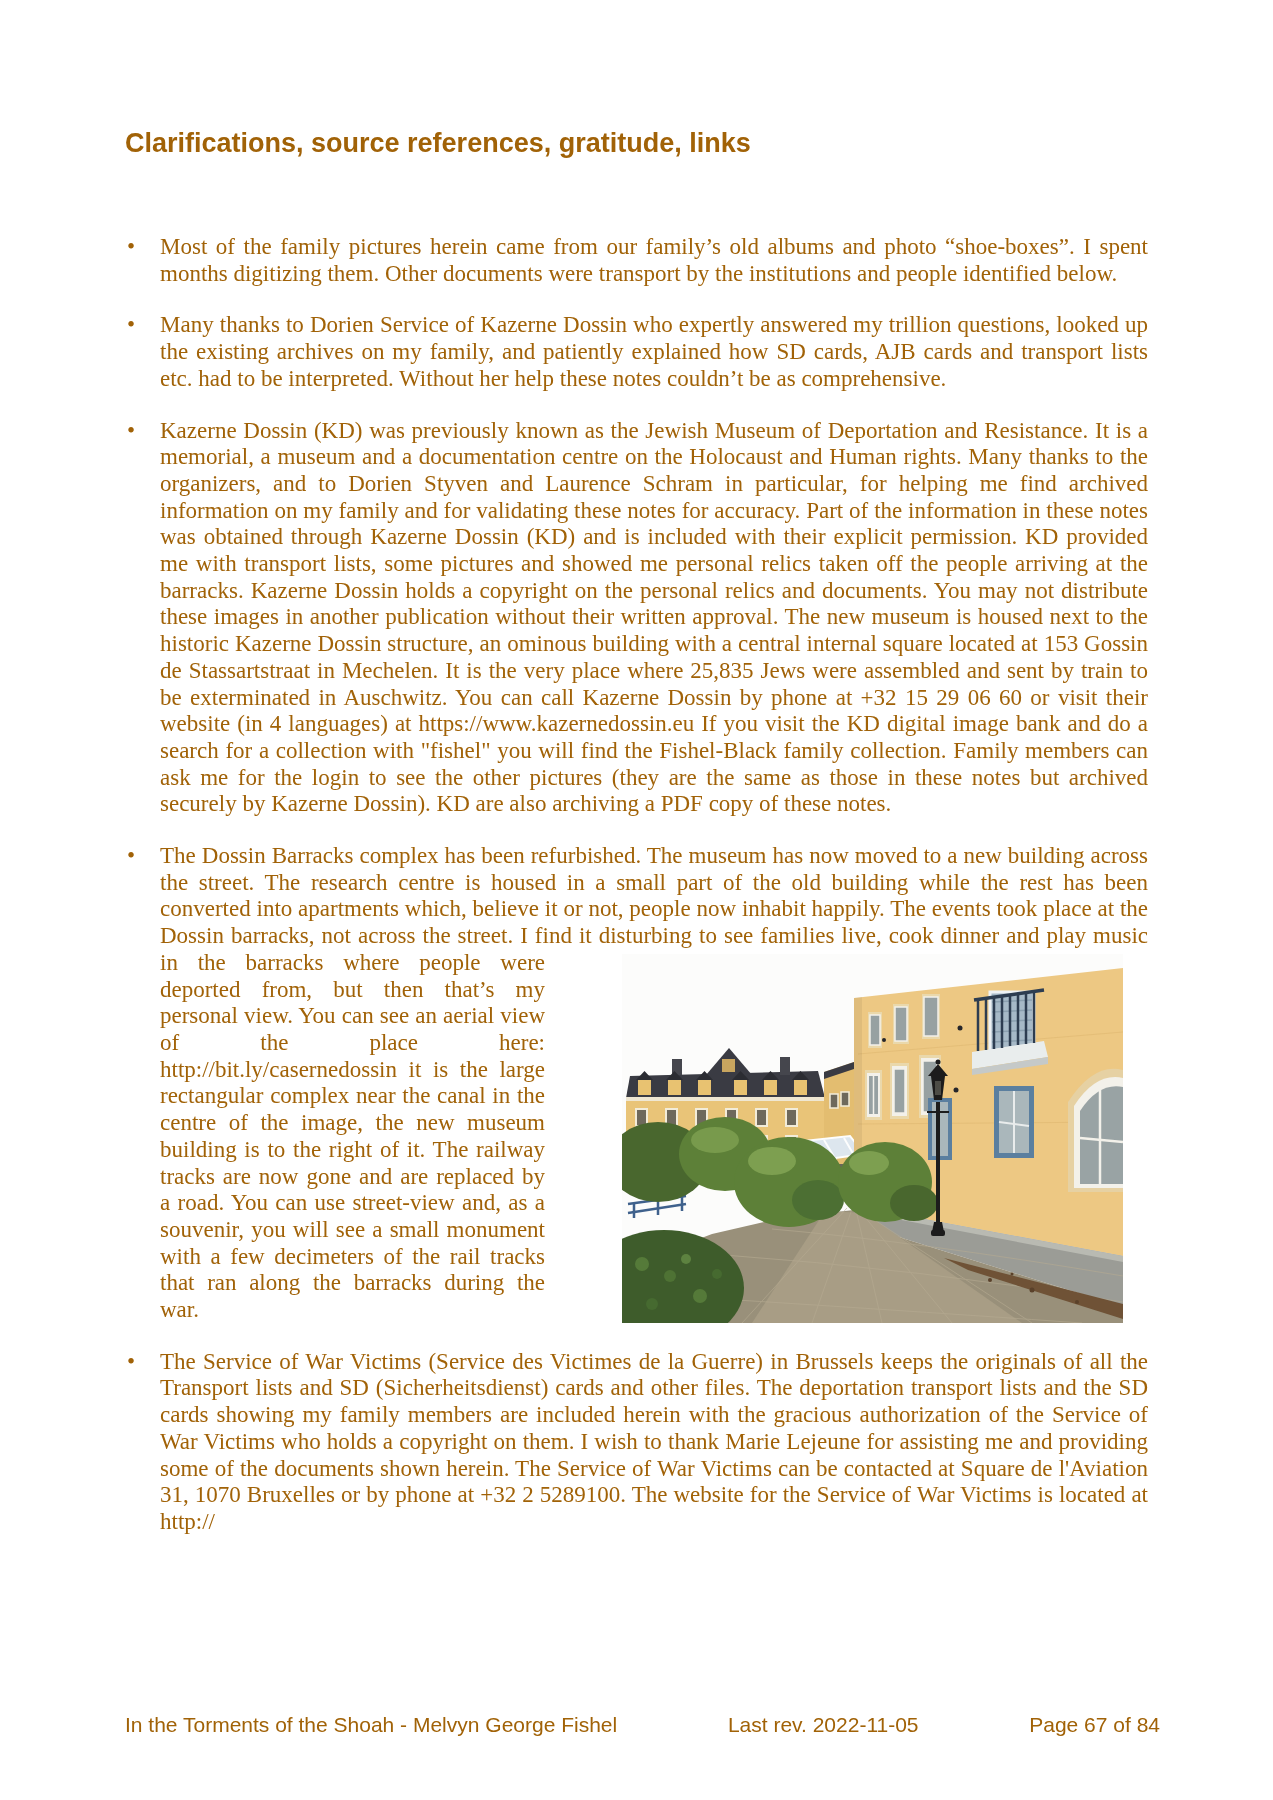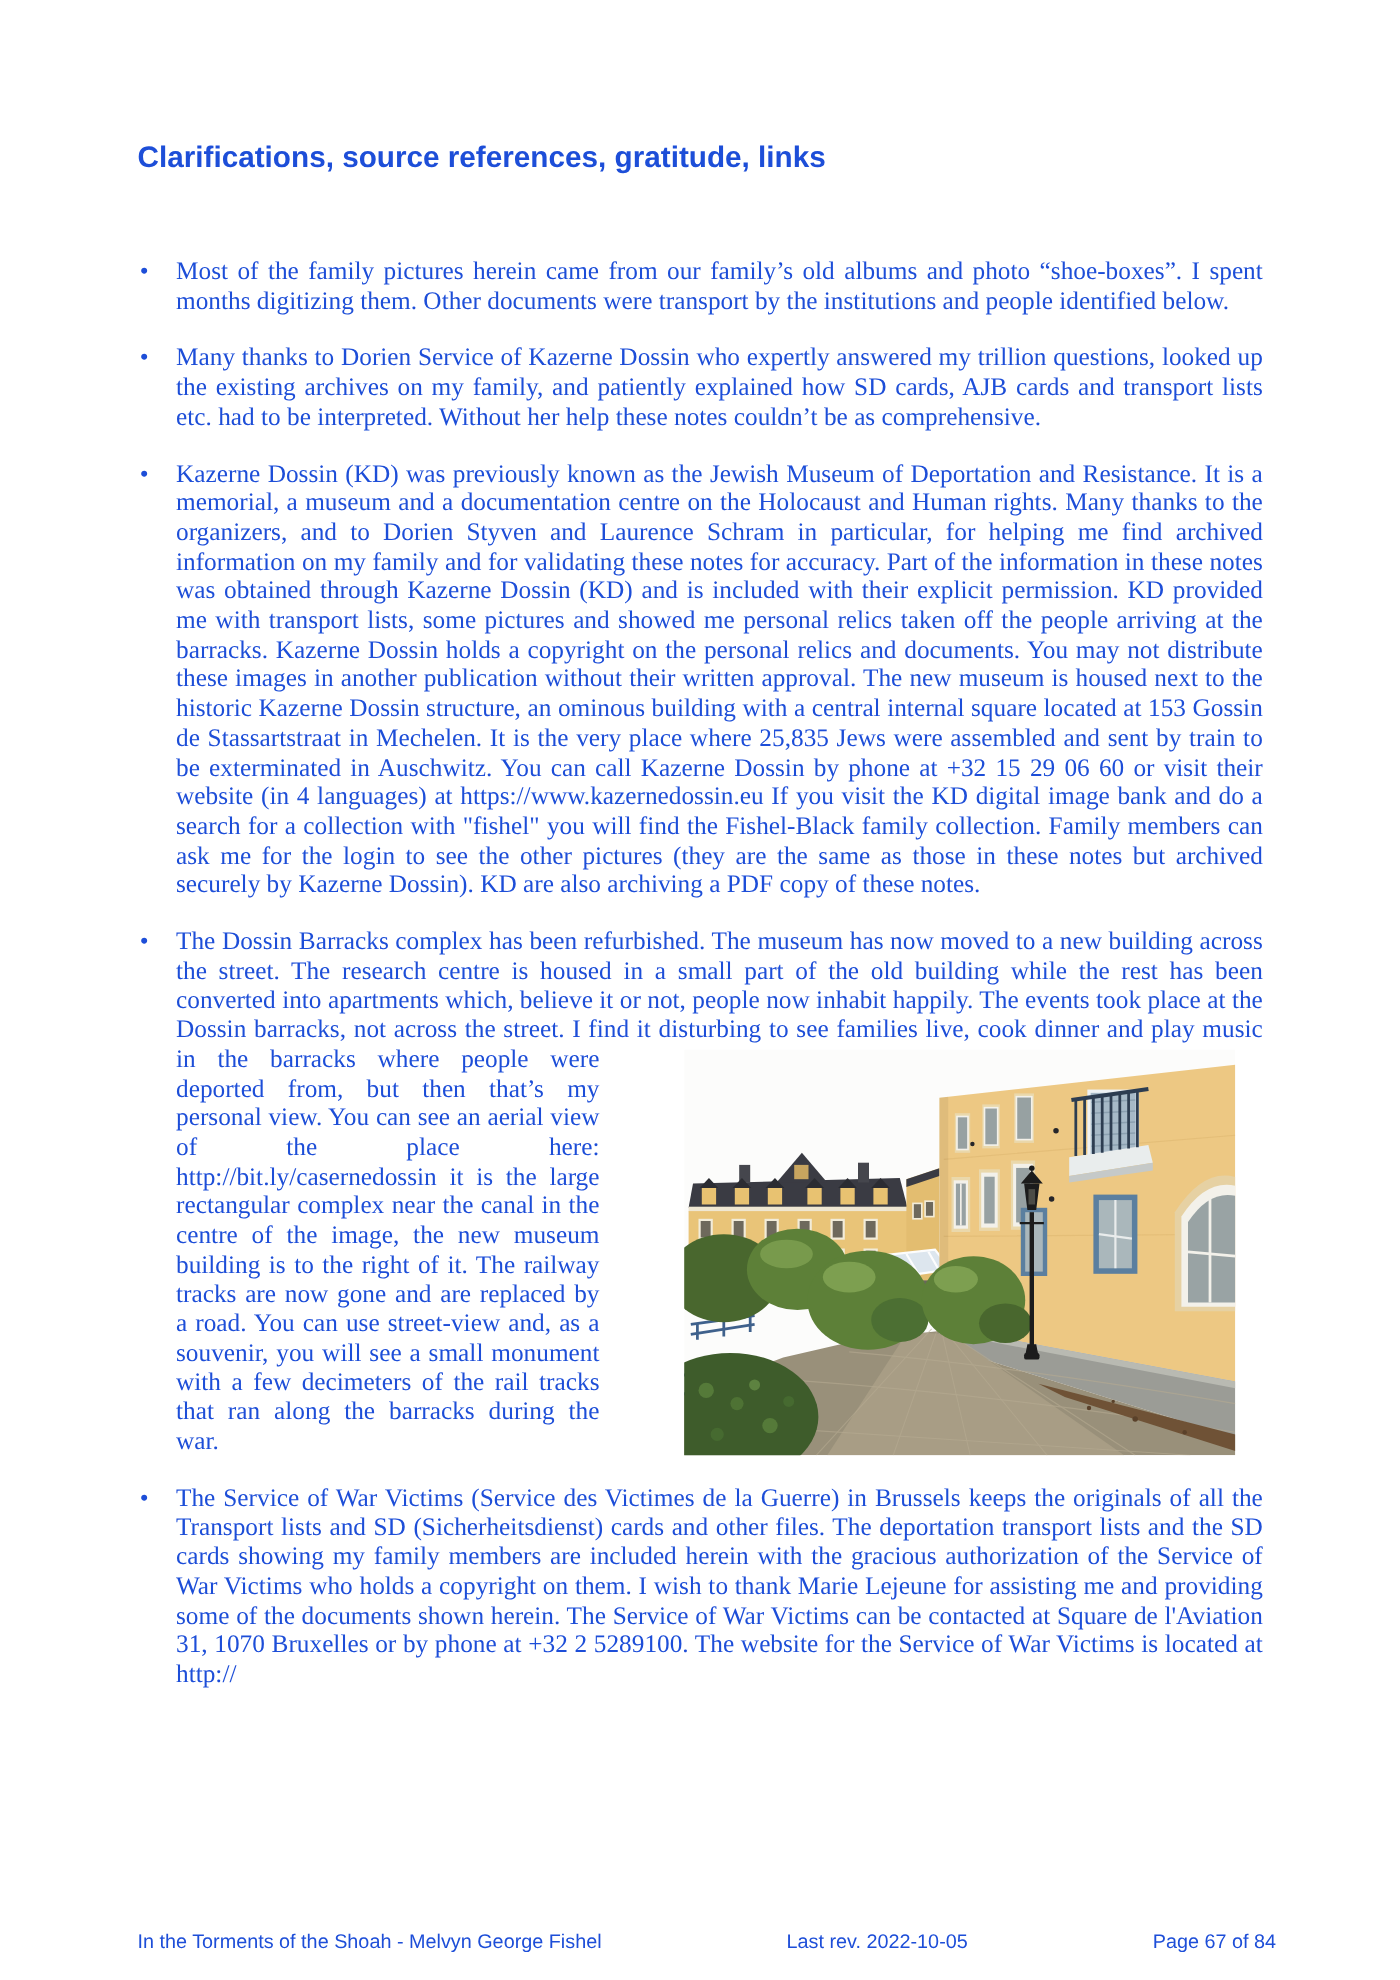--- a/index.html
+++ b/index.html
@@ -1,31 +1,31 @@
 <!DOCTYPE html>
 <html><head>
 <meta charset="utf-8">
 <style>
   html,body{margin:0;padding:0;background:#ffffff;}
-  .page{position:relative;width:1273px;height:1800px;background:#ffffff;color:#1d4ed8;overflow:hidden;}
+  .page{position:relative;width:1273px;height:1800px;background:#ffffff;color:#a16207;overflow:hidden;}
   .heading{position:absolute;left:125px;top:127px;margin:0;
            font-family:"Liberation Sans",sans-serif;font-weight:bold;font-size:27px;line-height:32px;}
   .content{position:absolute;left:125px;top:234px;width:1023px;
            font-family:"Liberation Serif",serif;font-size:23px;line-height:26.7px;
            text-align:justify;}
   .bullet{position:relative;padding-left:35px;margin:0 0 25px 0;}
   .marker{position:absolute;left:2px;top:0;}
   .fig{float:right;width:501px;margin:4px 25px 2px 77px;}
   .fig svg{display:block;}
   .caption{display:block;width:501px;text-align:center;font-style:italic;
            font-size:20px;line-height:24px;margin-top:7px;}
   .justify-last{text-align-last:justify;-moz-text-align-last:justify;}
   .footer{position:absolute;left:125px;top:1714px;width:1035px;display:flex;
           justify-content:space-between;align-items:baseline;
-          font-family:"Liberation Sans",sans-serif;font-size:18px;line-height:22px;margin-top:40px;}
+          font-family:"Liberation Sans",sans-serif;font-size:21px;line-height:22px;}
 </style>
 </head>
 <body>
 
 <div class="page">
 
   <h1 class="heading">Clarifications, source references, gratitude, links</h1>
 
   <div class="content">
 
@@ -240,17 +240,17 @@
 
     <div class="bullet justify-last">
       <span class="marker">•</span>
       <span>The Service of War Victims (Service des Victimes de la Guerre) in Brussels keeps the originals of all the Transport lists and SD (Sicherheitsdienst) cards and other files. The deportation transport lists and the SD cards showing my family members are included herein with the gracious authorization of the Service of War Victims who holds a copyright on them. I wish to thank Marie Lejeune for assisting me and providing some of the documents shown herein. The Service of War Victims can be contacted at Square de l'Aviation 31, 1070 Bruxelles or by phone at +32 2 5289100. The website for the Service of War Victims is located at http://</span>
     </div>
 
   </div>
 
   <div class="footer">
     <span>In the Torments of the Shoah - Melvyn George Fishel</span>
-    <span>Last rev. 2022-10-05</span>
+    <span>Last rev. 2022-11-05</span>
     <span>Page 67 of  84</span>
   </div>
 
 </div>
 
 </body></html>

